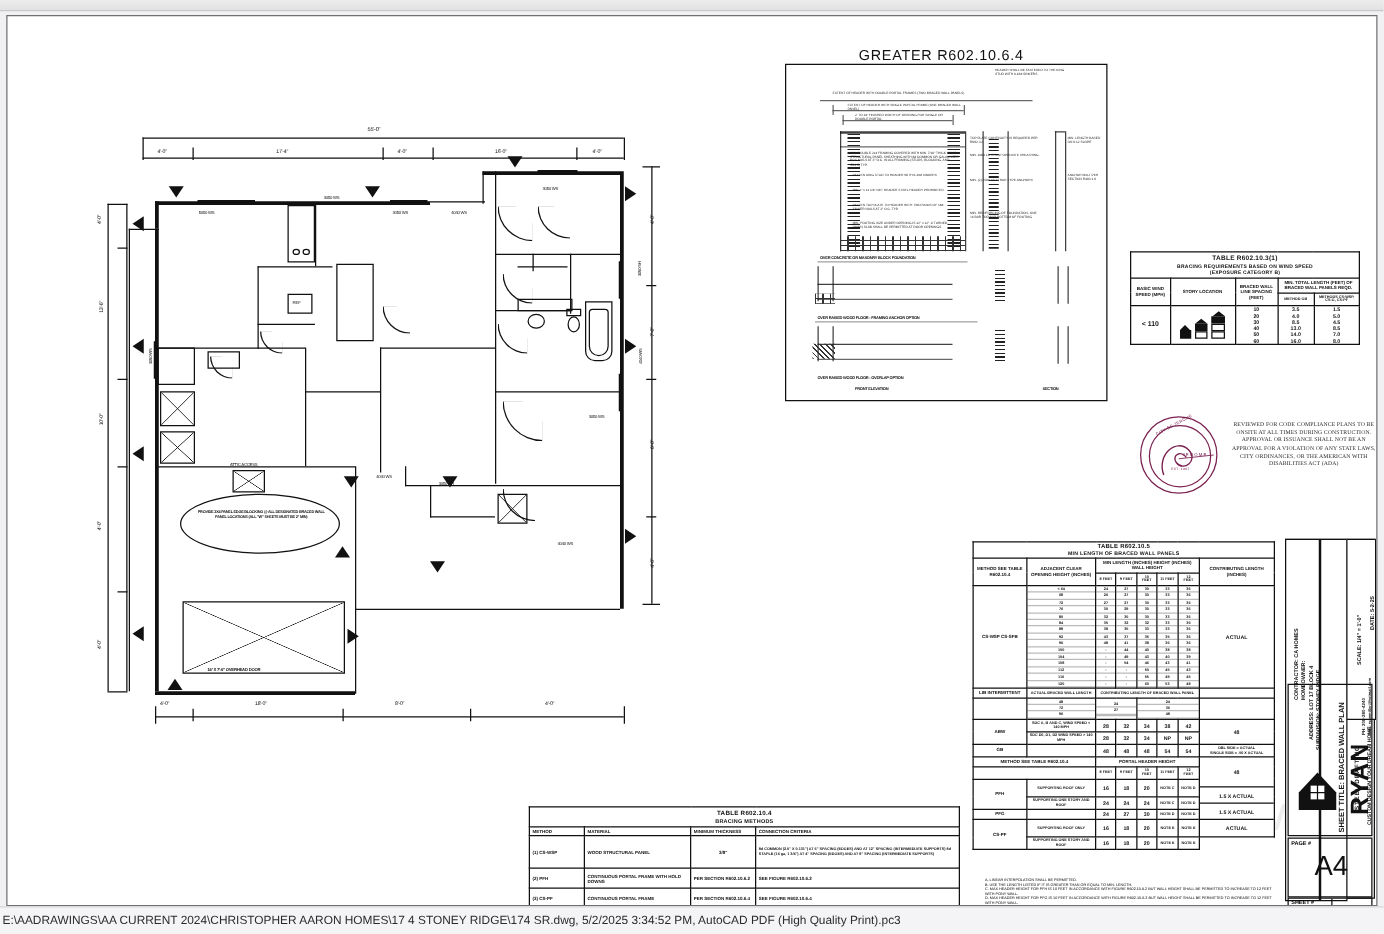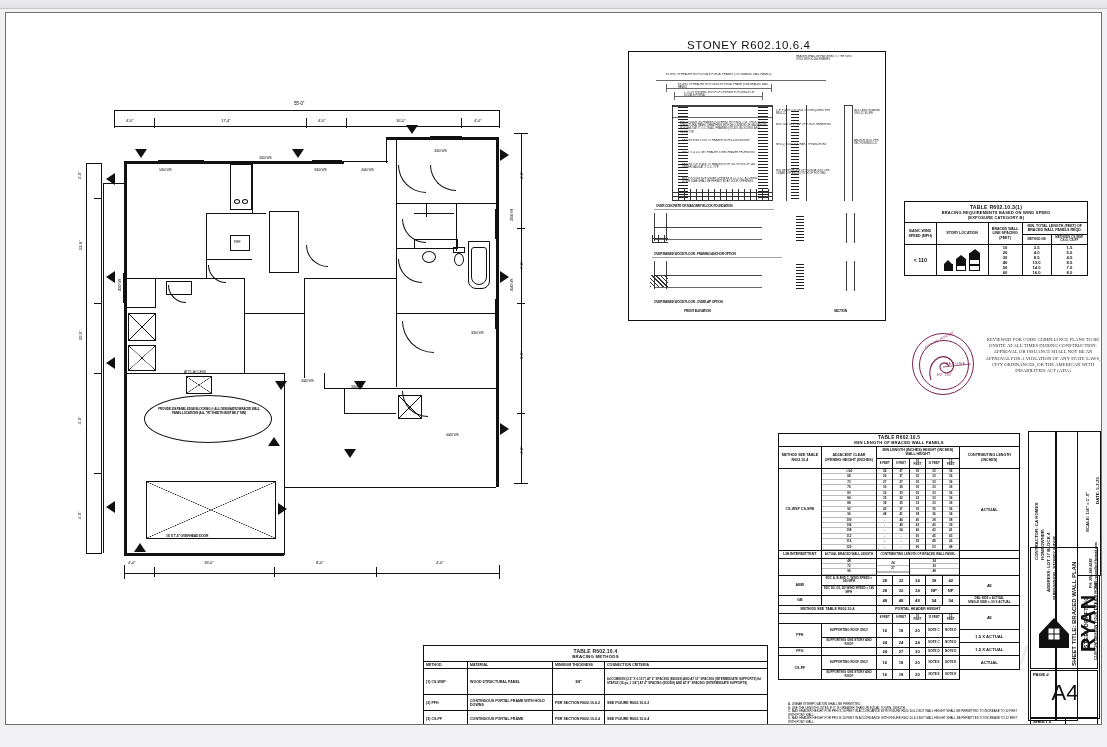--- a/index.html
+++ b/index.html
@@ -350,21 +350,21 @@
       <div class="lbl" style="left:345px; top:372px; font-size:3.4px;">3050 SH</div>
 
       <div class="h" style="left:152px; top:147px; width:46px; height:2px;"></div>
       <div class="h" style="left:306px; top:147px; width:30px; height:2px;"></div>
       <div class="h" style="left:424px; top:123px; width:32px; height:2px;"></div>
       <div class="v" style="left:489px; top:196px; height:30px; width:2px;"></div>
       <div class="v" style="left:489px; top:286px; height:30px; width:2px;"></div>
       <div class="v" style="left:117px; top:260px; height:30px; width:2px;"></div>
     </div>
 
-    <div class="lbl" id="figure-title">STONEY R602.10.6.4</div>
+    <div class="lbl" id="figure-title">GREATER R602.10.6.4</div>
     <div class="box" id="figure-box"></div>
 
     <div>
 
       <div class="microline" style="left:650px; top:67px; width:170px;"></div>
       <div class="microline" style="left:660px; top:75px; width:105px;"></div>
       <div class="microline" style="left:668px; top:83px; width:88px;"></div>
       <div class="microlinev" style="left:660px; top:71px; height:8px;"></div>
       <div class="microlinev" style="left:765px; top:71px; height:8px;"></div>
       <div class="microlinev" style="left:668px; top:79px; height:8px;"></div>
@@ -850,13 +850,14 @@
     <div id="sheet-block">
       <div class="tiny" style="position:absolute; left:2px; top:0px; font-weight:bold; font-size:4.4px;">SHEET #</div>
       <div style="position:absolute; left:8px; top:3px; font-size:13px;">4</div>
 
       <div style="position:absolute; left:42px; top:3px; font-size:13px;">5</div>
       <div class="v" style="left:34px; top:0; height:22px;"></div>
     </div>
 
   </div>
 
+  <div class="statusbar">E:\AADRAWINGS\AA CURRENT 2024\CHRISTOPHER AARON HOMES\17  4 STONEY RIDGE\174 SR.dwg, 5/2/2025 3:34:52 PM, AutoCAD PDF (High Quality Print).pc3</div>
 </div>
 
 </body></html>

